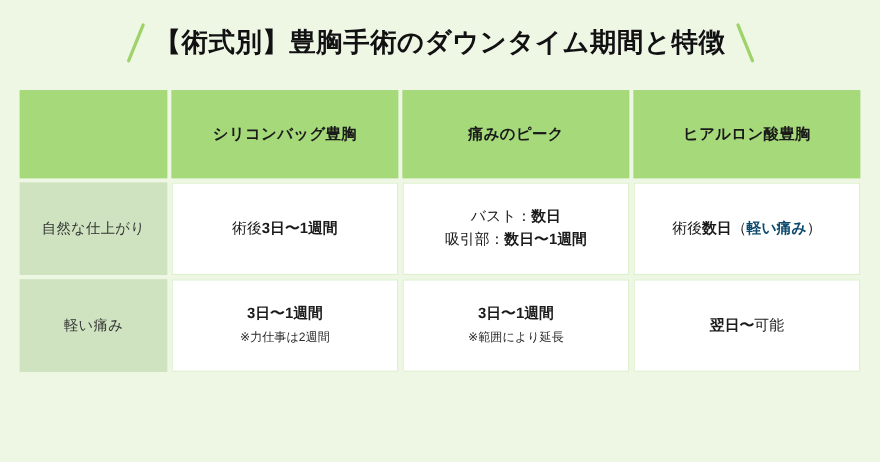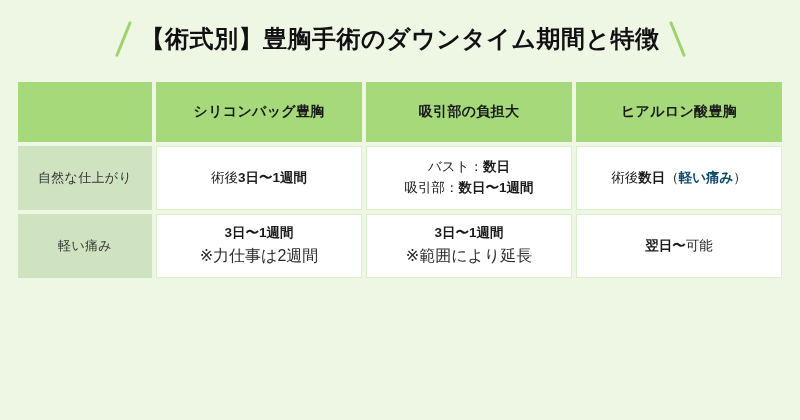--- a/index.html
+++ b/index.html
@@ -44,21 +44,21 @@
     top:78px;
     width:772px;
   }
   table.cmp{
     border-collapse:separate;
     border-spacing:4px;
     width:772px;
     table-layout:fixed;
   }
   table.cmp th,table.cmp td{
-    padding:0;
+    padding:10px;
     margin:0;
     text-align:center;
     vertical-align:middle;
   }
   col.c-label{width:134px;}
   col.c-data{width:206px;}
   
   th.hdr-blank{
     background:#a5d97a;
     height:58px;
@@ -88,21 +88,21 @@
     background:#ffffff;
     border:1px solid #dcefcc;
     height:62px;
     font-size:13.5px;
     color:#1a1a1a;
     line-height:1.55;
   }
   td.cell .ln{display:block;white-space:nowrap;}
   .b{font-weight:bold;}
   .n{font-weight:normal;}
-  .note{font-size:16px;font-weight:normal;color:#2b2b2b;}
+  .note{font-size:11px;font-weight:normal;color:#2b2b2b;}
   .accent{color:#0c4a6e;font-weight:bold;}
   .paren{color:#1a1a1a;font-weight:normal;}
 </style>
 </head>
 <body>
 
 <div class="title-bar">
   <span class="slash left"></span>
   <span class="title-text">【術式別】豊胸手術のダウンタイム期間と特徴</span>
   <span class="slash right"></span>
@@ -113,21 +113,21 @@
     <colgroup>
       <col class="c-label">
         <col class="c-data">
         <col class="c-data">
         <col class="c-data">
     </colgroup>
     <thead>
       <tr>
         <th class="hdr-blank"></th>
         <th class="hdr">シリコンバッグ豊胸</th>
-        <th class="hdr">吸引部の負担大</th>
+        <th class="hdr">痛みのピーク</th>
         <th class="hdr">ヒアルロン酸豊胸</th>
       </tr>
     </thead>
     <tbody id="tbody">
         <tr>
           <td class="rowlabel">自然な仕上がり</td>
           <td class="cell">
             <span class="ln"><span class="n">術後</span><span class="b">3日〜1週間</span></span>
           </td>
           <td class="cell">

